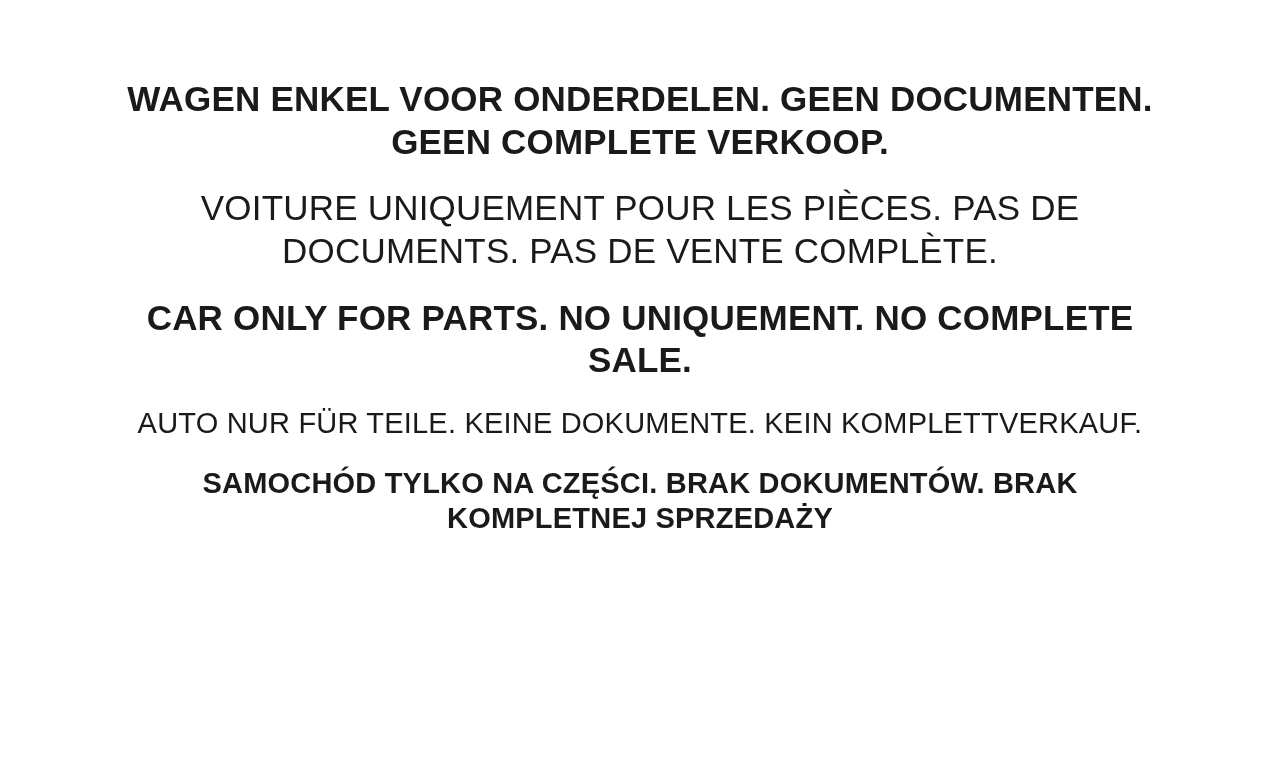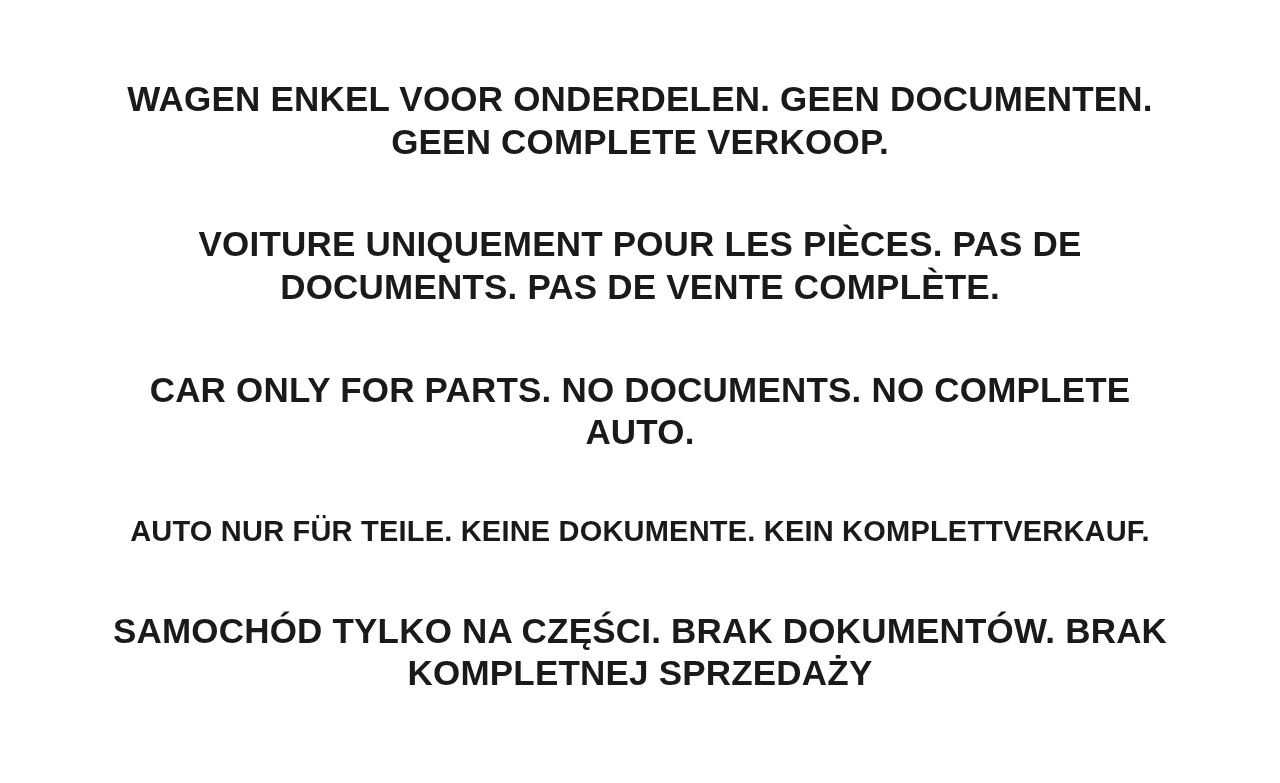--- a/index.html
+++ b/index.html
@@ -17,54 +17,53 @@
   .page {
     width: 1280px;
     height: 783px;
     box-sizing: border-box;
     padding: 78px 100px 40px 100px;
     display: flex;
     flex-direction: column;
     justify-content: flex-start;
     align-items: center;
     background: #ffffff;
-    gap: 36px;
   }
   .block {
     width: 1060px;
     text-align: center;
     line-height: 1.22;
     letter-spacing: 0.2px;
     margin: 0;
   }
   .block + .block {
     margin-top: 24px;
   }
   .bold {
     font-weight: 700;
     font-size: 35px;
   }
   .regular {
-    font-weight: 700;
+    font-weight: 400;
     font-size: 35px;
   }
   .b-nl { font-size: 35px; }
   .b-fr { font-size: 35px; }
   .b-en { font-size: 35px; }
   .b-de { font-size: 29px; }
-  .b-pl { font-size: 35px; }
+  .b-pl { font-size: 29px; }
 </style>
 </head>
 <body>
 
 <div class="page">
 
   <p class="block bold b-nl">WAGEN ENKEL VOOR ONDERDELEN. GEEN DOCUMENTEN. GEEN COMPLETE VERKOOP.</p>
 
   <p class="block regular b-fr">VOITURE UNIQUEMENT POUR LES PIÈCES. PAS DE DOCUMENTS. PAS DE VENTE COMPLÈTE.</p>
 
-  <p class="block bold b-en">CAR ONLY FOR PARTS. NO DOCUMENTS. NO COMPLETE AUTO.</p>
+  <p class="block bold b-en">CAR ONLY FOR PARTS. NO UNIQUEMENT. NO COMPLETE SALE.</p>
 
   <p class="block regular b-de">AUTO NUR FÜR TEILE. KEINE DOKUMENTE. KEIN KOMPLETTVERKAUF.</p>
 
   <p class="block bold b-pl">SAMOCHÓD TYLKO NA CZĘŚCI. BRAK DOKUMENTÓW. BRAK KOMPLETNEJ SPRZEDAŻY</p>
 
 </div>
 
 </body></html>

